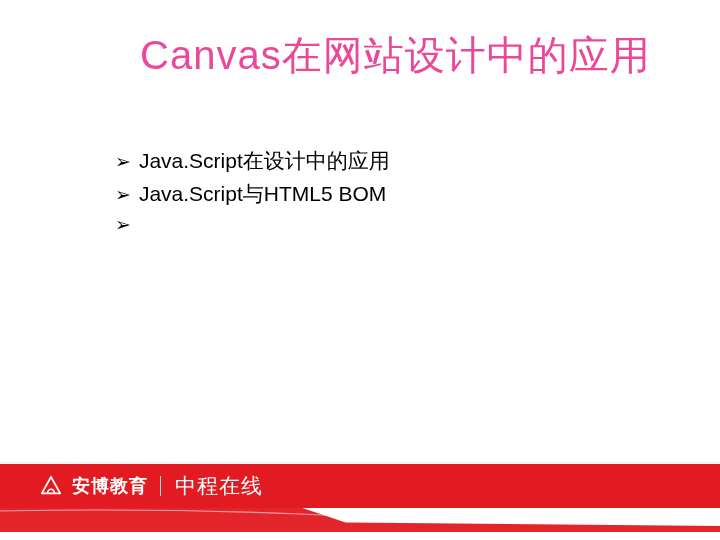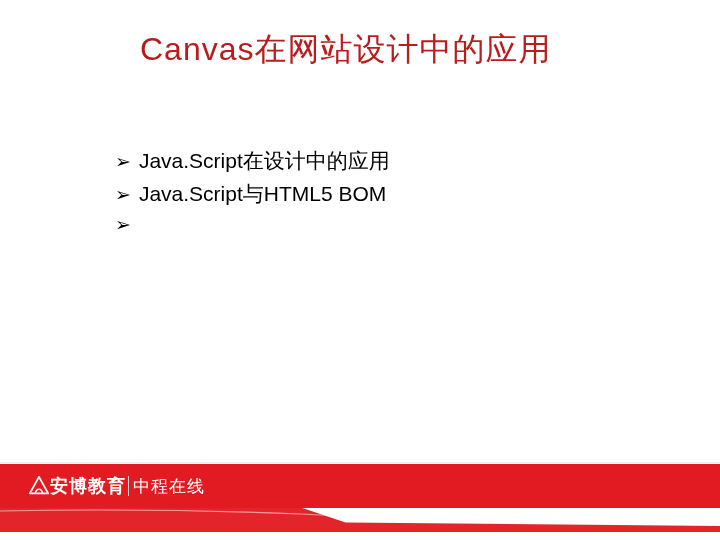--- a/index.html
+++ b/index.html
@@ -13,23 +13,23 @@
     }
     .slide {
       width: 100%;
       height: 100%;
       position: relative;
     }
     .title {
       position: absolute;
       top: 28px;
       left: 140px;
-      font-size: 32px;
+      font-size: 40px;
       font-weight: 400;
-      color: #b91c1c;
+      color: #ec4899;
       letter-spacing: 1px;
       font-family: "SimHei", "Microsoft YaHei", sans-serif;
     }
     .bullets {
       position: absolute;
       top: 145px;
       left: 115px;
       list-style: none;
     }
     .bullet-item {
@@ -49,21 +49,22 @@
       bottom: 32px;
       left: 0;
       width: 100%;
       height: 44px;
       background: #e21b22;
     }
     .footer-inner {
       height: 100%;
       display: flex;
       align-items: center;
-      padding-left: 28px;
+      padding-left: 40px;
+      gap: 10px;
     }
     .logo-icon {
       width: 22px;
       height: 22px;
       position: relative;
     }
     .logo-icon svg { display: block; }
     .brand-main {
       color: #ffffff;
       font-size: 18px;
@@ -72,21 +73,21 @@
       font-family: "SimHei", "Microsoft YaHei", sans-serif;
     }
     .divider {
       width: 1px;
       height: 20px;
       background: rgba(255,255,255,0.8);
       margin: 0 4px 0 2px;
     }
     .brand-sub {
       color: #ffffff;
-      font-size: 17px;
+      font-size: 21px;
       font-weight: 400;
       letter-spacing: 1px;
       font-family: "SimHei", "Microsoft YaHei", sans-serif;
     }
     .footer-ribbon {
       position: absolute;
       bottom: 8px;
       left: 0;
       width: 100%;
       height: 24px;

